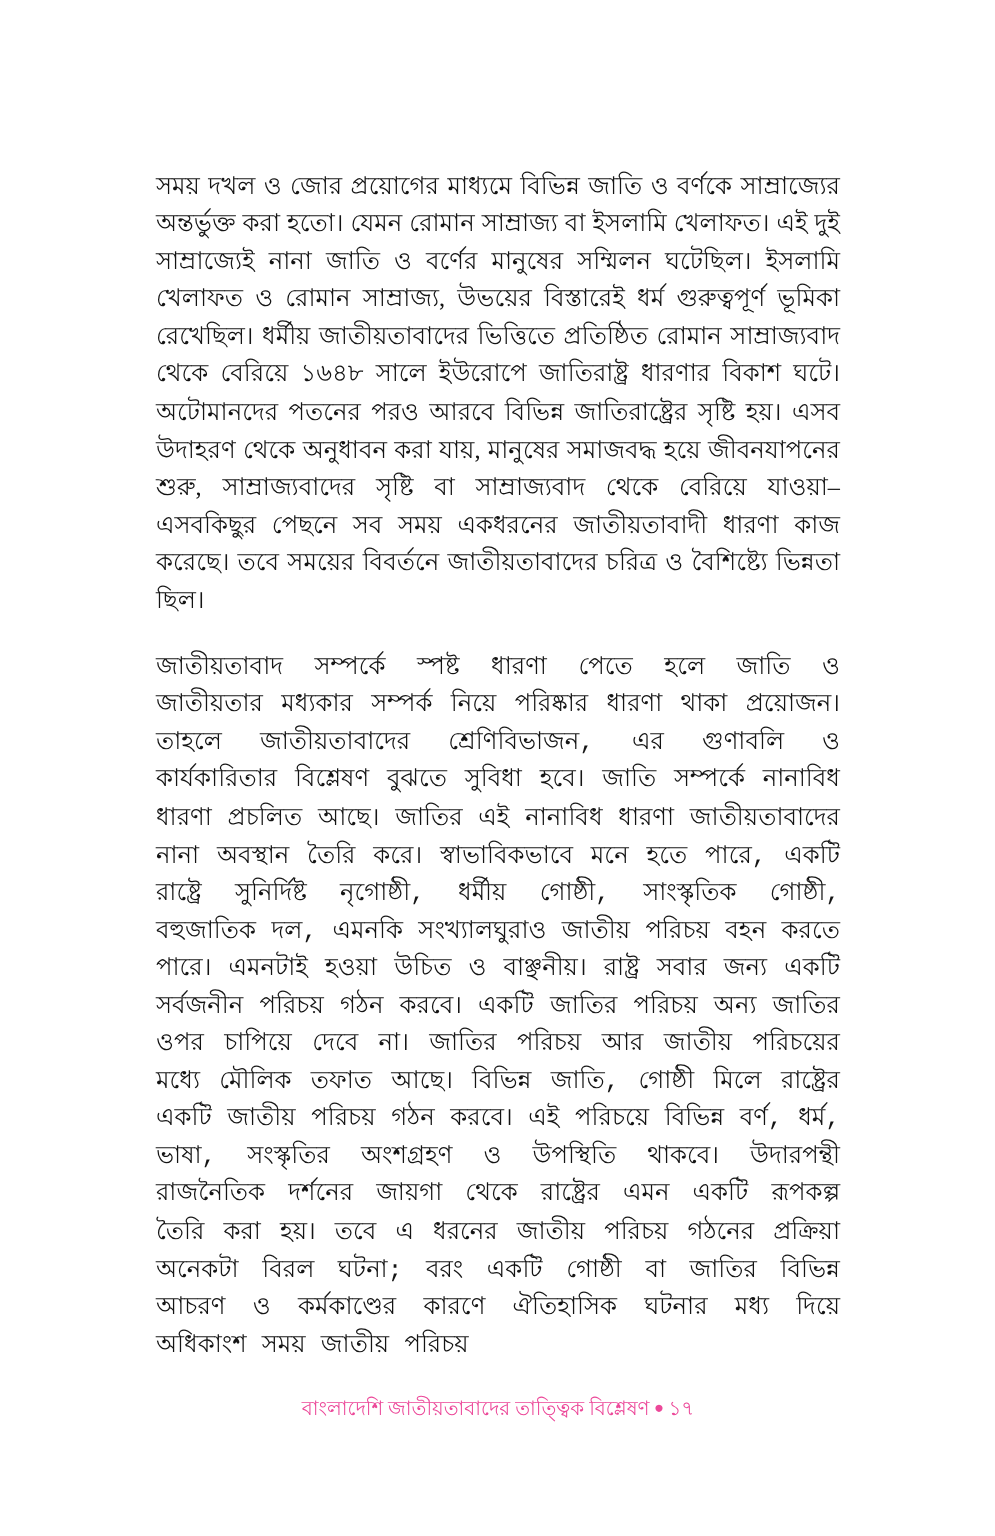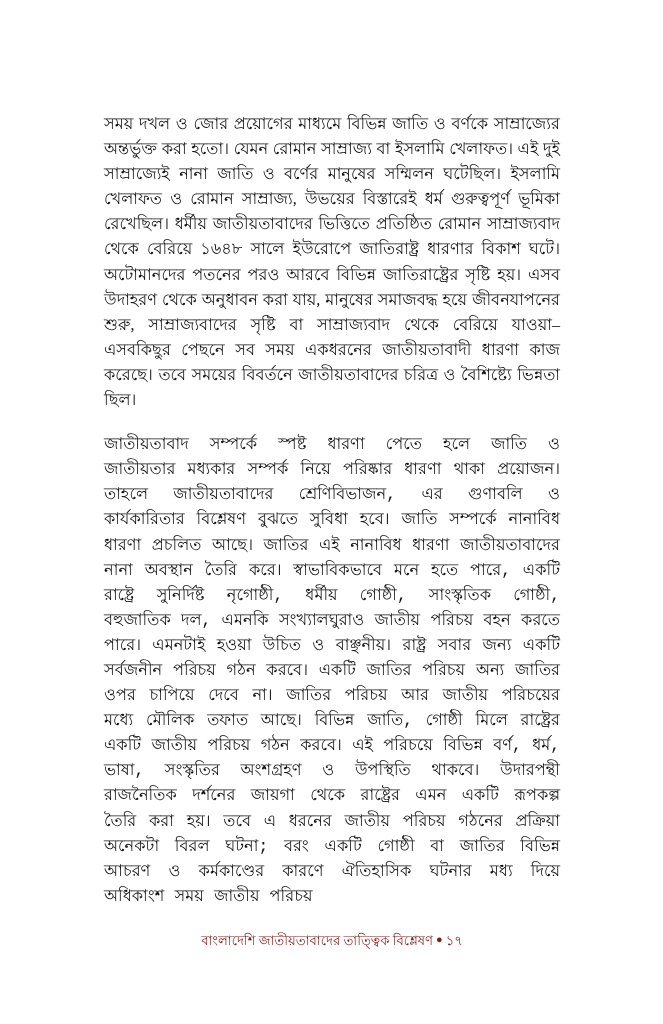--- a/index.html
+++ b/index.html
@@ -53,21 +53,21 @@
   }
 
   .footer {
     position: absolute;
     left: 104px;
     top: 930px;
     width: 456px;
     text-align: center;
     font-size: 13.2px;
     line-height: 18px;
-    color: #7f1d1d;
+    color: #ec4899;
     white-space: nowrap;
   }
 
   .footer .sep {
     padding: 0 3px;
     font-size: 11px;
     vertical-align: 1.5px;
   }
 
   .footer span {

